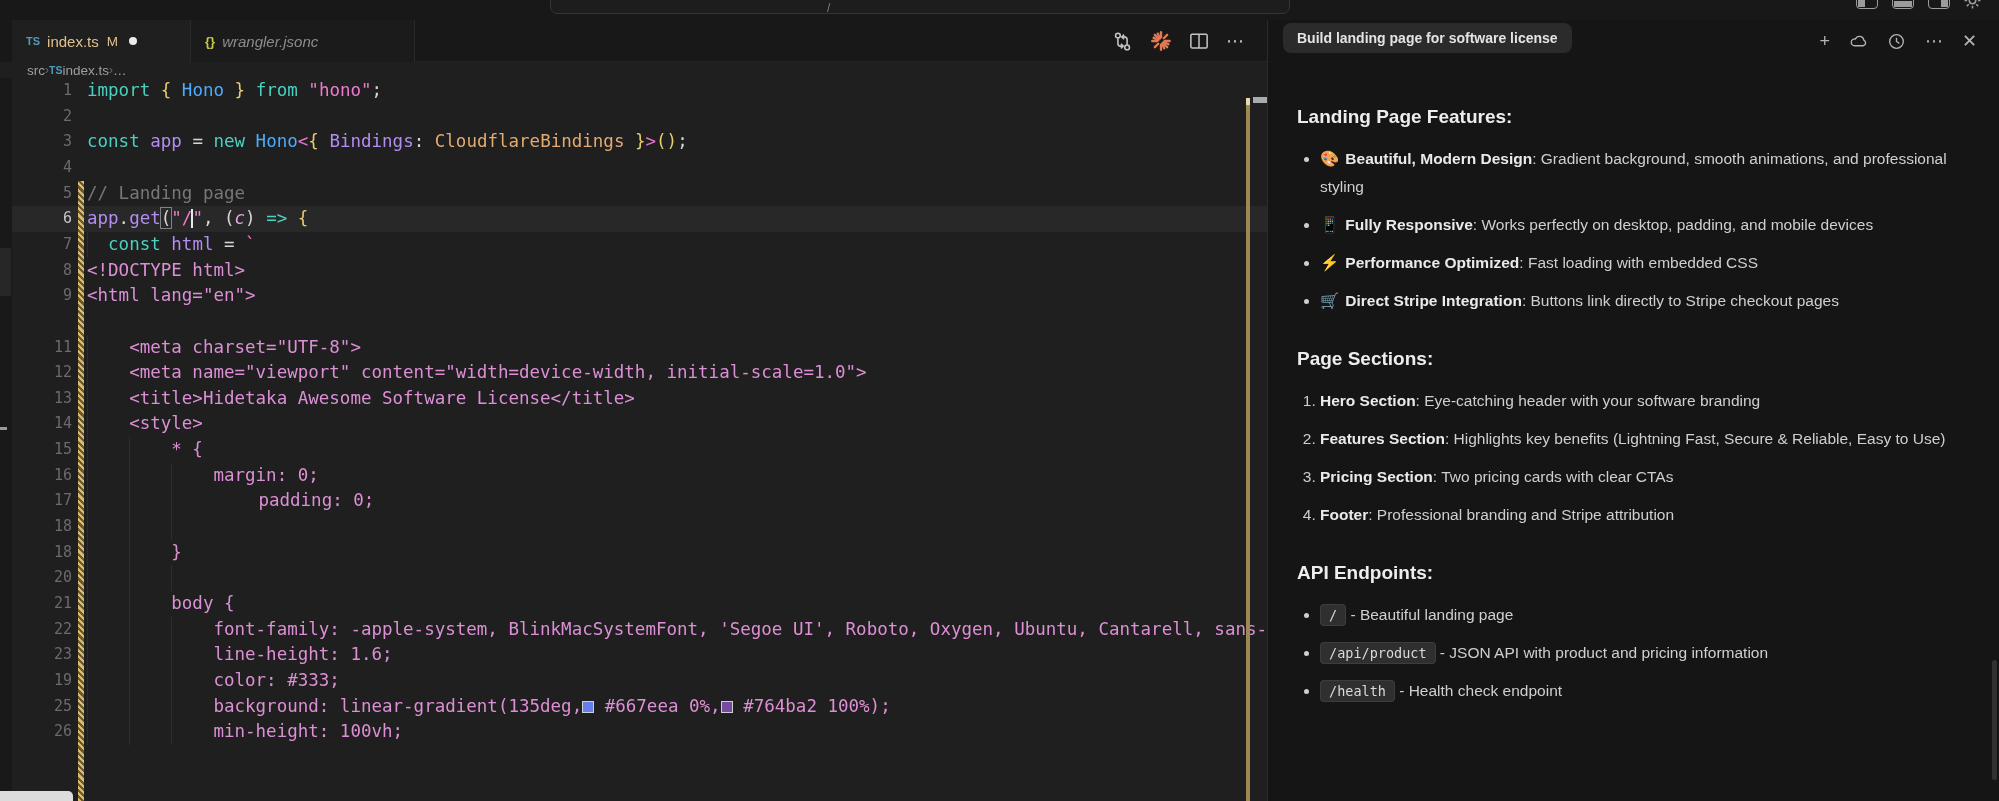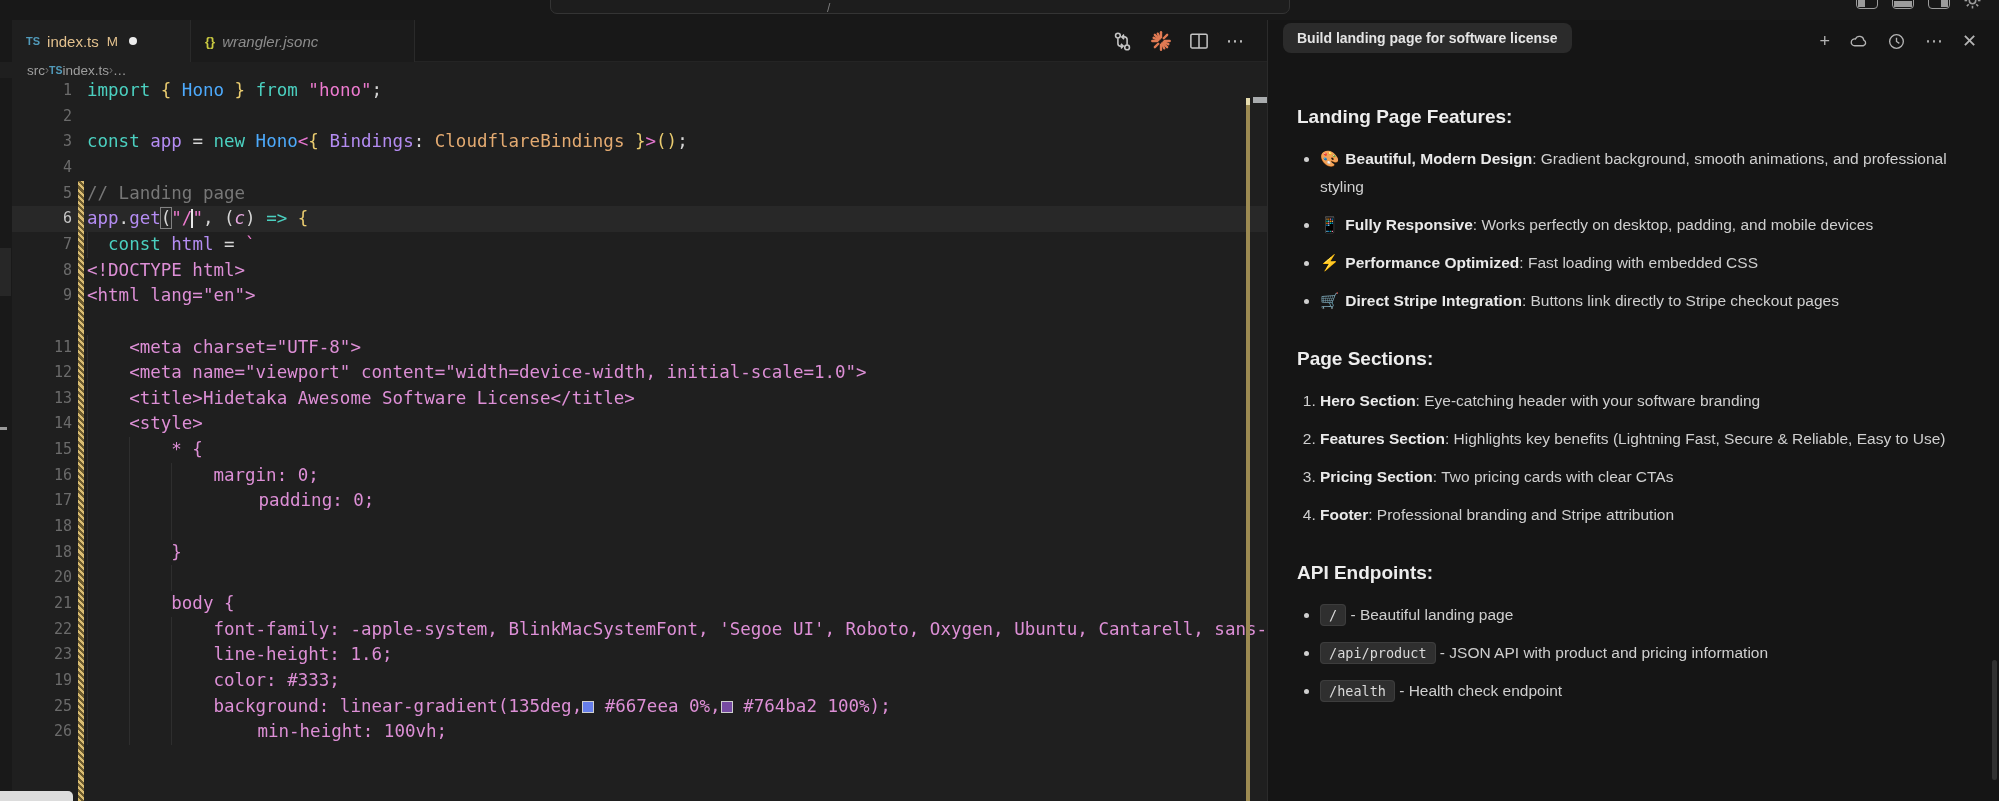--- a/index.html
+++ b/index.html
@@ -303,21 +303,21 @@
           <i class="guide" style="left: 117.12px;"></i>
           <i class="guide" style="left: 159.24px;"></i>
           <span class="ln">25</span>
           <span class="code-text" style="left: 75px;"><span style="color: rgb(221, 143, 214);">            background: linear-gradient(135deg,</span><span class="swatch" style="background: rgb(102, 126, 234);"></span><span style="color: rgb(221, 143, 214);"> #667eea 0%,</span><span class="swatch" style="background: rgb(118, 75, 162);"></span><span style="color: rgb(221, 143, 214);"> #764ba2 100%);</span></span>
         </div>
         <div class="code-row" style="top: 641.25px;">
           <i class="guide" style="left: 75px;"></i>
           <i class="guide" style="left: 117.12px;"></i>
           <i class="guide" style="left: 159.24px;"></i>
           <span class="ln">26</span>
-          <span class="code-text" style="left: 75px;"><span style="color: rgb(221, 143, 214); padding-left: 44px;">            min-height: 100vh;</span></span>
+          <span class="code-text" style="left: 75px;"><span style="color: rgb(221, 143, 214);">            min-height: 100vh;</span></span>
         </div>
       </div>
 
     <div class="ruler"></div>
     <div class="ruler-cap"></div>
     <div class="scroll-mini"></div>
 
     <div class="left-strip">
       <div class="strip-block"></div>
       <div class="strip-dash"></div>

